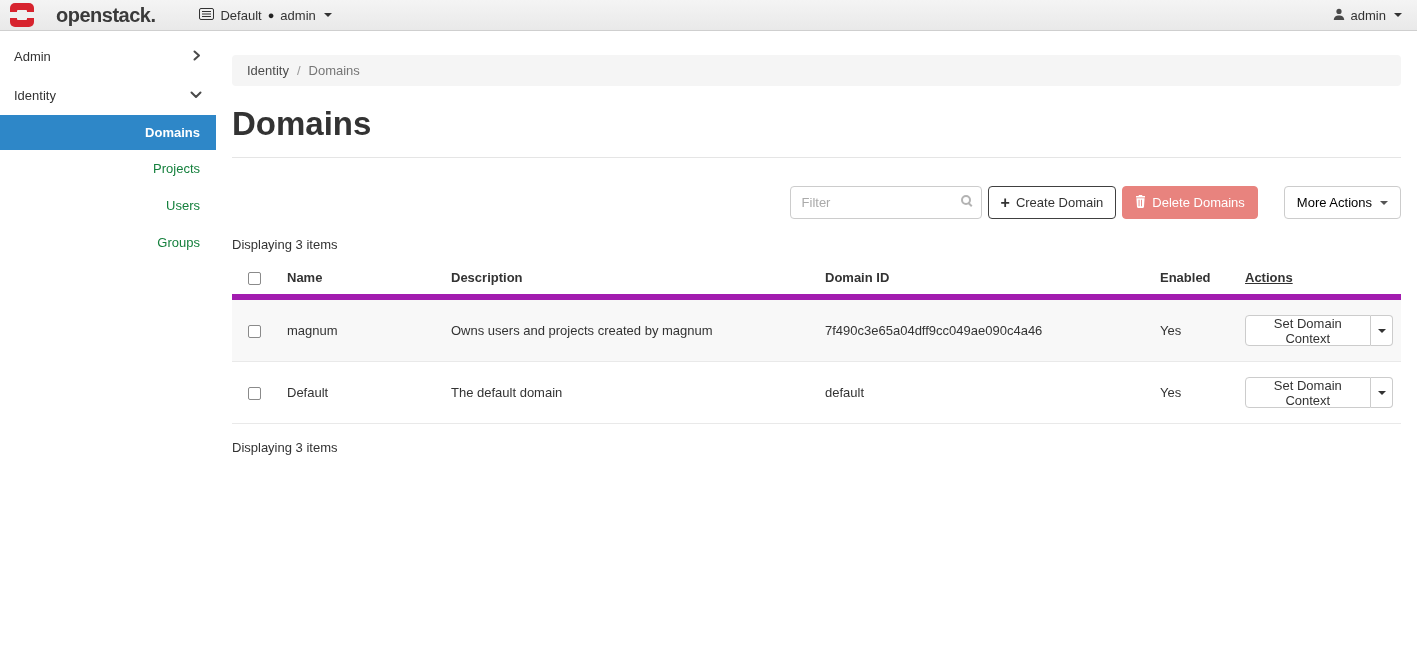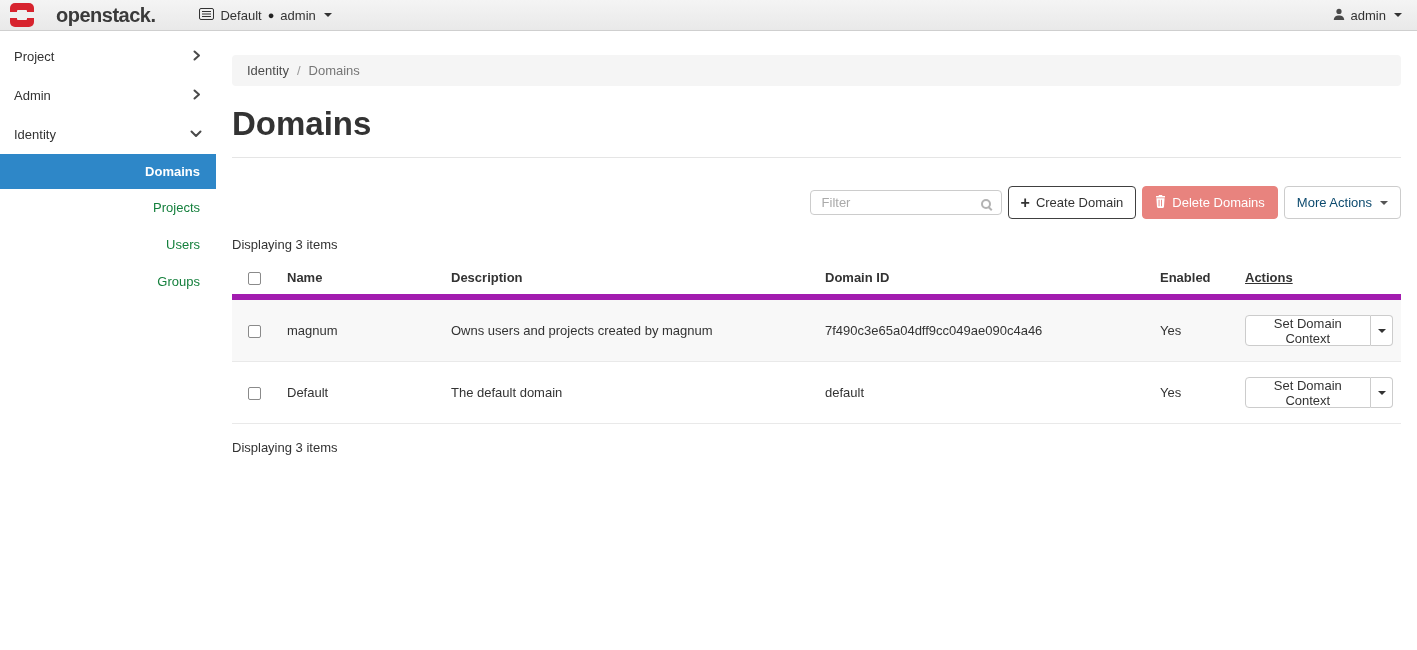--- a/index.html
+++ b/index.html
@@ -73,42 +73,42 @@
   .breadcrumb .bc-current { color: #767676; }
   h1.page-title { font-size: 33px; font-weight: bold; color: #333; margin: 17px 0 0 0; line-height: 1.25; }
   hr.title-rule { border: none; border-top: 1px solid #e5e5e5; margin-top: 13px; }
 
   
   .toolbar {
     margin-top: 28px; display: flex; justify-content: flex-end; align-items: center; gap: 6px;
   }
   .filter-wrap { position: relative; }
   .filter-input {
-    width: 192px; height: 25px; border: 1px solid #ccc; border-radius: 4px;
+    width: 192px; height: 33px; border: 1px solid #ccc; border-radius: 4px;
     padding: 0 30px 0 11px; font-size: 13px; color: #737373;
     font-family: "Liberation Sans", "DejaVu Sans", sans-serif; outline: none; background: #fff;
   }
   .filter-input::placeholder { color: #aaa; }
   .search-icon {
     position: absolute; right: 11px; top: 9px; width: 10px; height: 10px;
     border: 2px solid #b3b3b3; border-radius: 50%;
   }
   .search-icon::after {
     content: ""; position: absolute; width: 2px; height: 5px; background: #b3b3b3;
     right: -2px; bottom: -4px; transform: rotate(-45deg);
   }
   .btn {
     height: 33px; border-radius: 4px; font-size: 13px; padding: 0 12px;
     display: inline-flex; align-items: center; gap: 6px; cursor: pointer;
     font-family: "Liberation Sans", "DejaVu Sans", sans-serif; background: #fff; color: #333;
     border: 1px solid #ccc; white-space: nowrap;
   }
   .btn-default-dark { border: 1px solid #404040; }
   .btn-danger { background: #e8837e; border: 1px solid #e8837e; color: #fff; }
-  .btn-muted { color: #0c4a6e; }
+  .btn-muted { color: #000000; margin-left: 20px; }
   .plus-glyph { font-weight: bold; font-size: 16px; line-height: 1; }
   .btn-muted .caret { border-top-color: #555; }
 
   
   .row-count { margin-top: 18px; color: #333; }
   table.data-table { width: 100%; border-collapse: collapse; margin-top: 9px; }
   .data-table th {
     text-align: left; font-weight: bold; font-size: 13px; color: #333;
     padding: 9px 8px; border-bottom: 6px solid #a21caf;
   }
@@ -175,28 +175,20 @@
     </span>
     <span>admin</span>
     <span class="caret"></span>
   </div>
 </header>
 
 <div class="layout">
 
   <nav class="sidebar">
     <div class="nav-section">
-      <span>Project</span>
-      <span class="ico">
-        <svg width="11" height="11" viewBox="0 0 11 11">
-            <polyline points="3.5,1.5 8,5.5 3.5,9.5" fill="none" stroke="#4a4a4a" stroke-width="2" stroke-linecap="round" stroke-linejoin="round"></polyline>
-          </svg>
-      </span>
-    </div>
-    <div class="nav-section">
       <span>Admin</span>
       <span class="ico">
         <svg width="11" height="11" viewBox="0 0 11 11">
             <polyline points="3.5,1.5 8,5.5 3.5,9.5" fill="none" stroke="#4a4a4a" stroke-width="2" stroke-linecap="round" stroke-linejoin="round"></polyline>
           </svg>
       </span>
     </div>
     <div class="nav-section">
       <span>Identity</span>
       <span class="ico">

